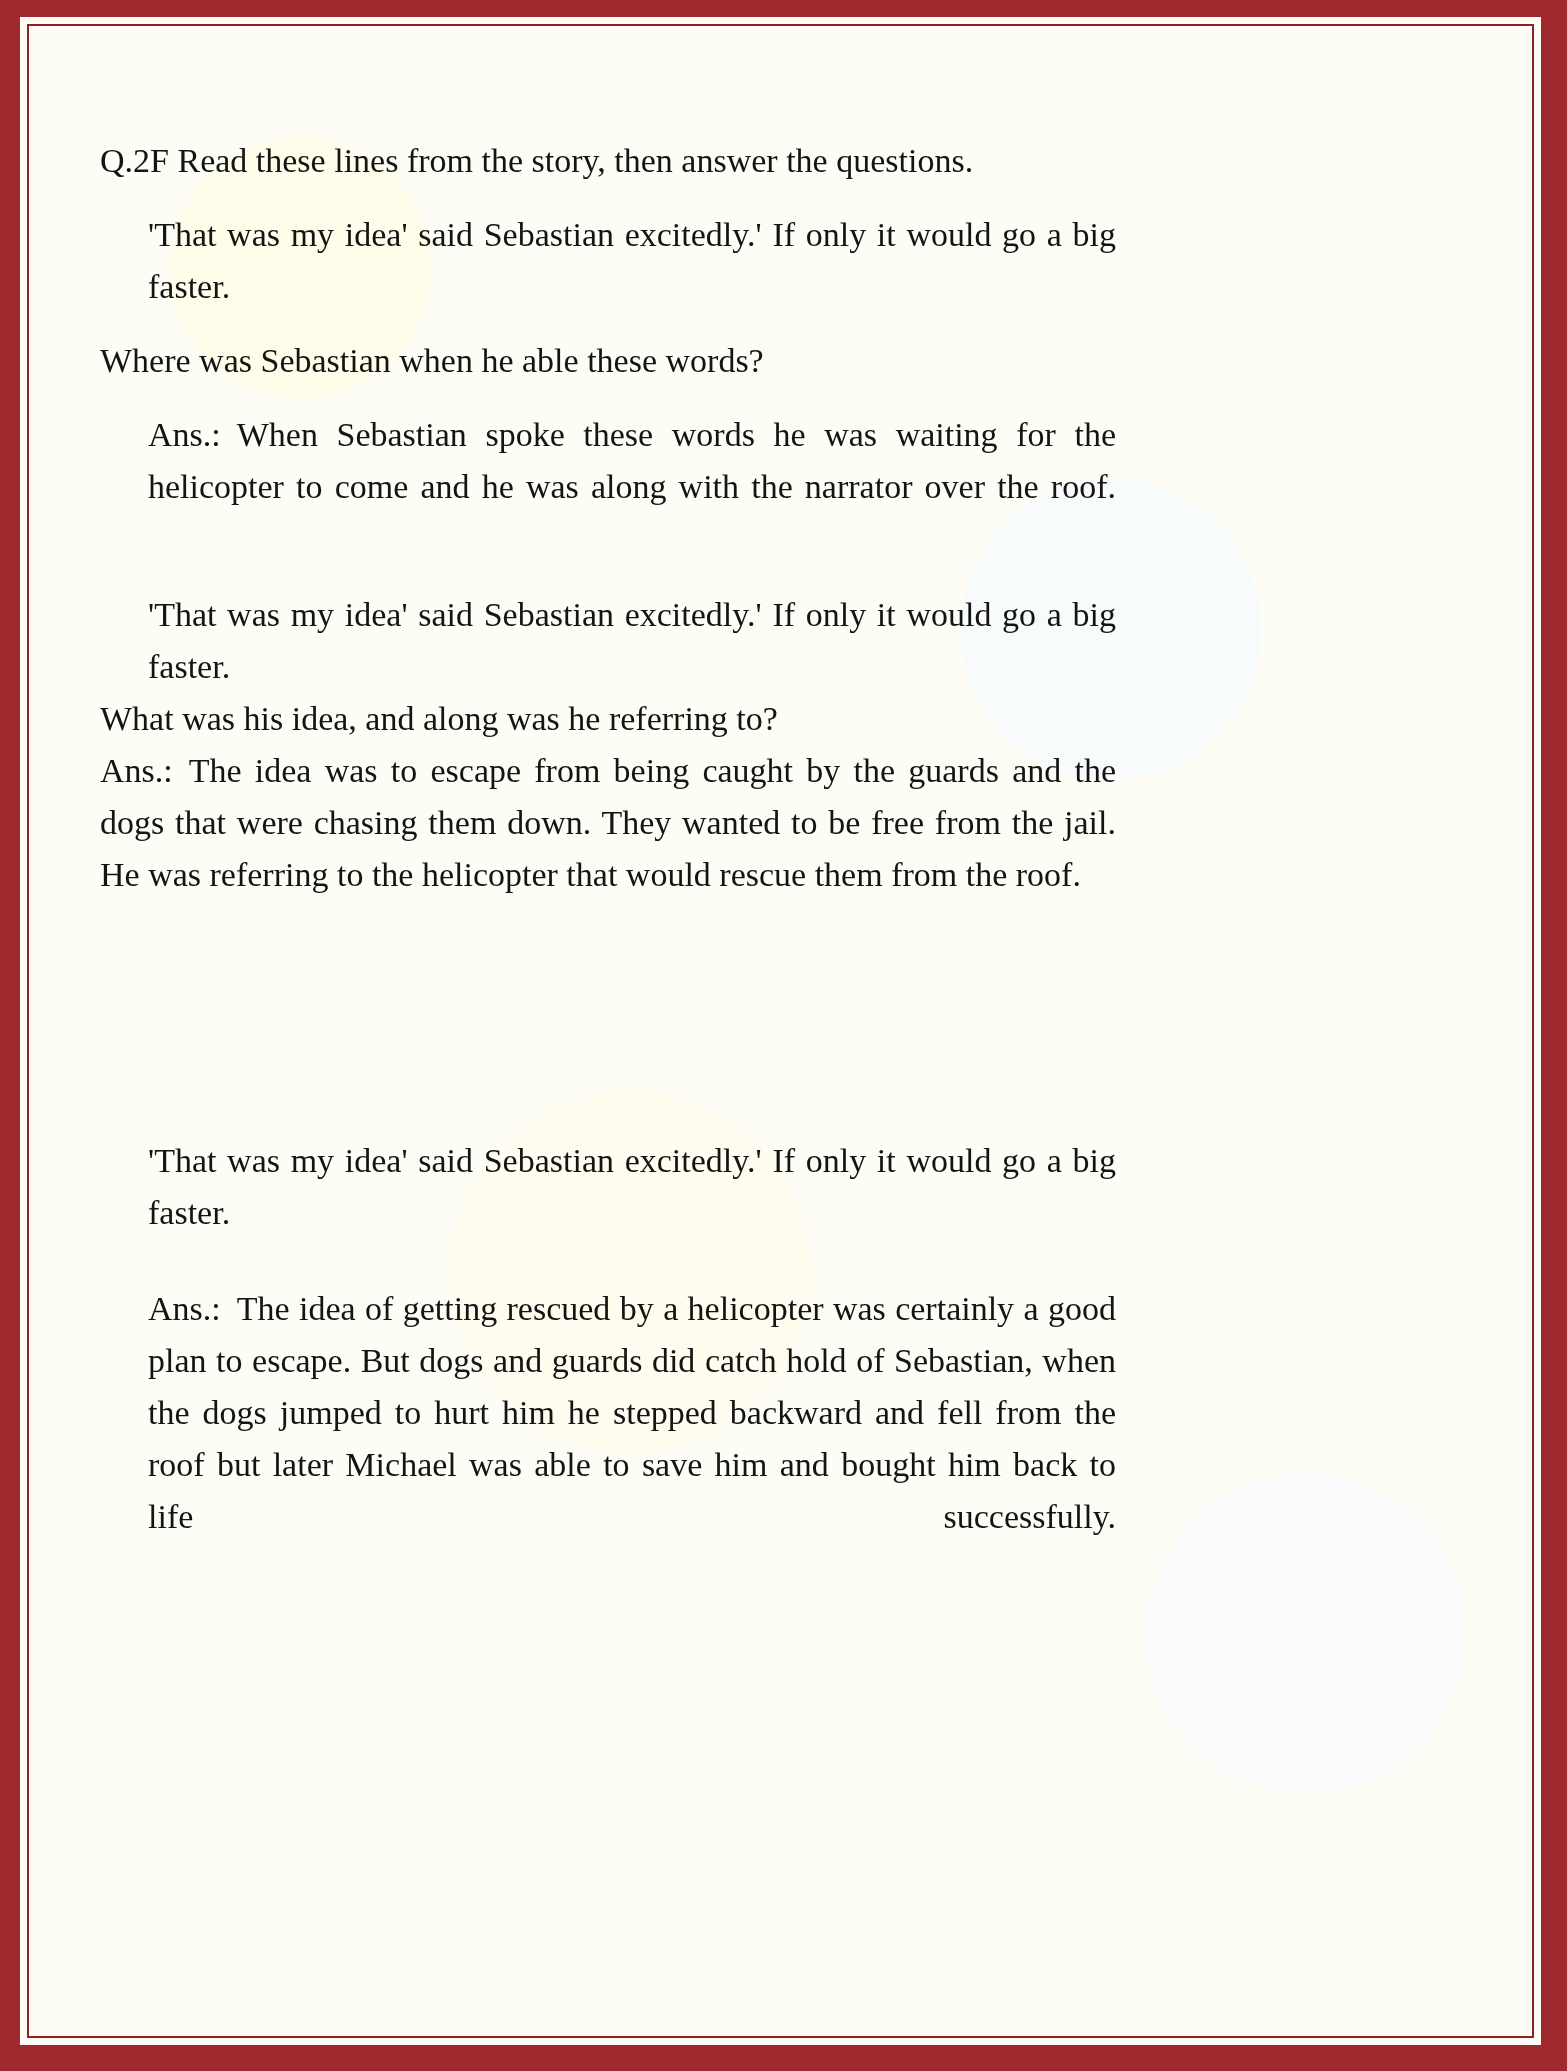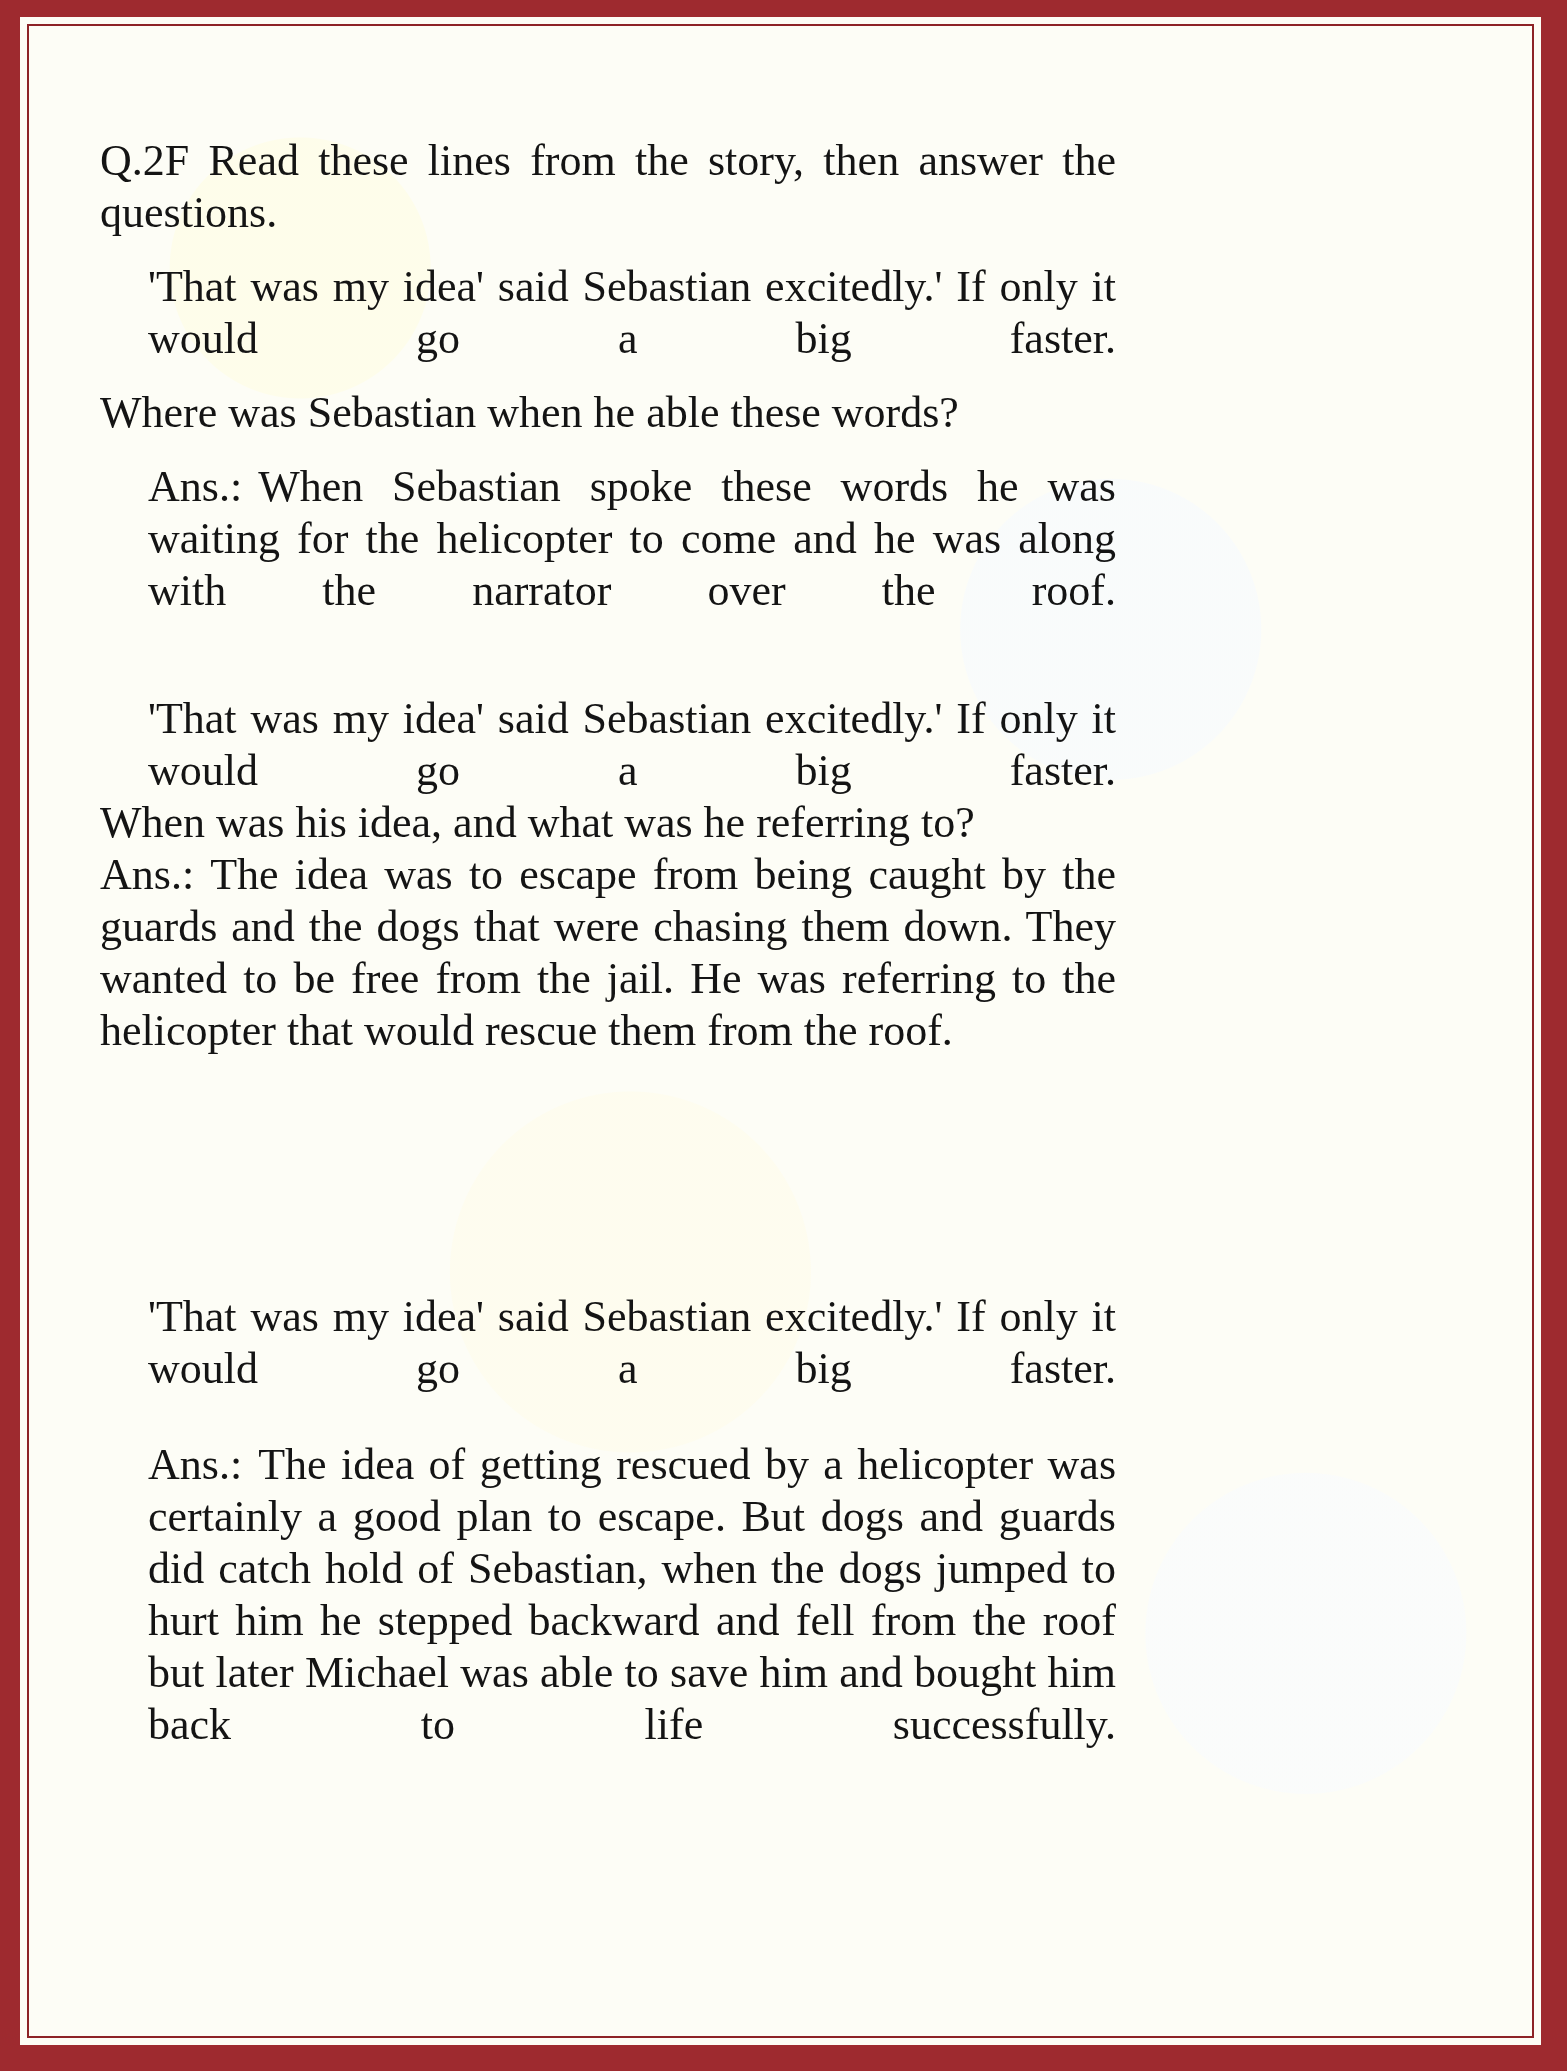--- a/index.html
+++ b/index.html
@@ -68,21 +68,21 @@
     left: 70px;
     top: 108px;
     width: 1016px;
     color: #151515;
   }
 
   .block { margin: 0; }
 
   p.line {
     margin: 0;
-    font-size: 44px;
+    font-size: 34px;
     line-height: 52px;
     color: #141414;
     text-align: justify;
     text-justify: inter-word;
     -webkit-font-smoothing: none;
   }
 
   
   p.just {
     text-align: justify;
@@ -127,21 +127,21 @@
 
         <p class="line spread"><span data-bind="blocks.0.answer_label">Ans.:</span><span class="ans-gap"></span><span data-bind="blocks.0.answer">When Sebastian spoke these words he was waiting for the helicopter to come and he was along with the narrator over the roof.</span></p>
       </section>
 
       <div class="gap-lg"></div>
 
       <section class="block">
 
         <p class="line spread" data-bind="blocks.1.quote">'That was my idea' said Sebastian excitedly.' If only it would go a big faster.</p>
 
-        <p class="line" data-bind="blocks.1.question">When was his idea, and what was he referring to?</p>
+        <p class="line" data-bind="blocks.1.question">What was his idea, and along was he referring to?</p>
 
         <p class="line just"><span data-bind="blocks.1.answer_label">Ans.:</span><span class="ans-gap"></span><span data-bind="blocks.1.answer">The idea was to escape from being caught by the guards and the dogs that were chasing them down. They wanted to be free from the jail. He was referring to the helicopter that would rescue them from the roof.</span></p>
       </section>
 
       <div class="gap-xl"></div>
 
       <section class="block">
         <div class="gap-sm"></div>
 
         <p class="line spread" data-bind="blocks.2.quote">'That was my idea' said Sebastian excitedly.' If only it would go a big faster.</p>

